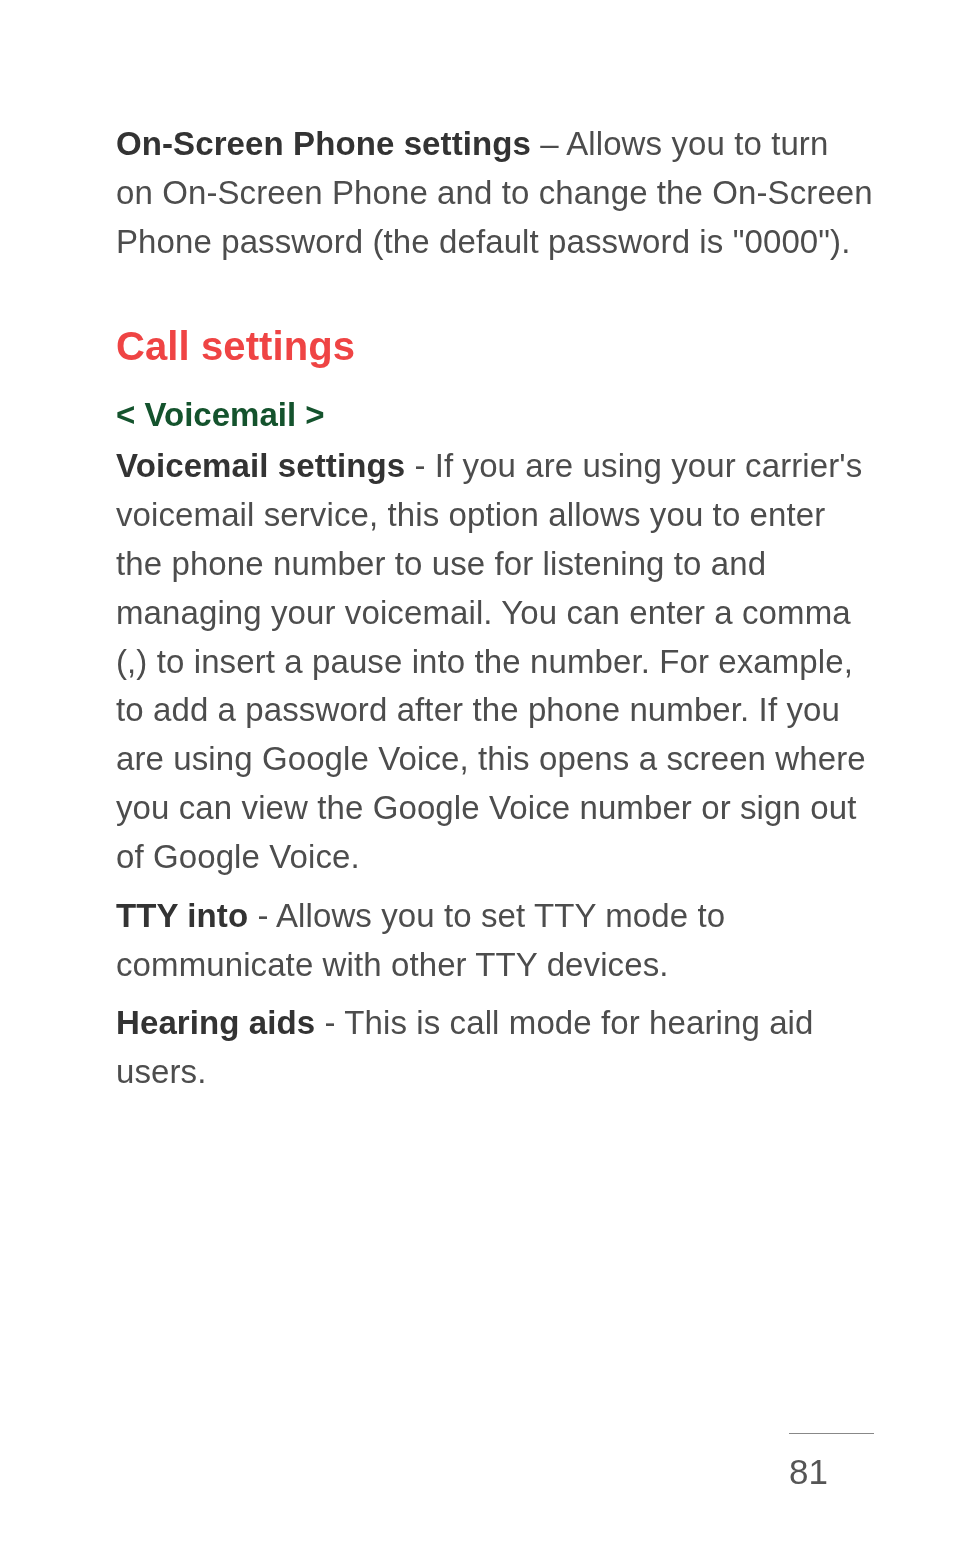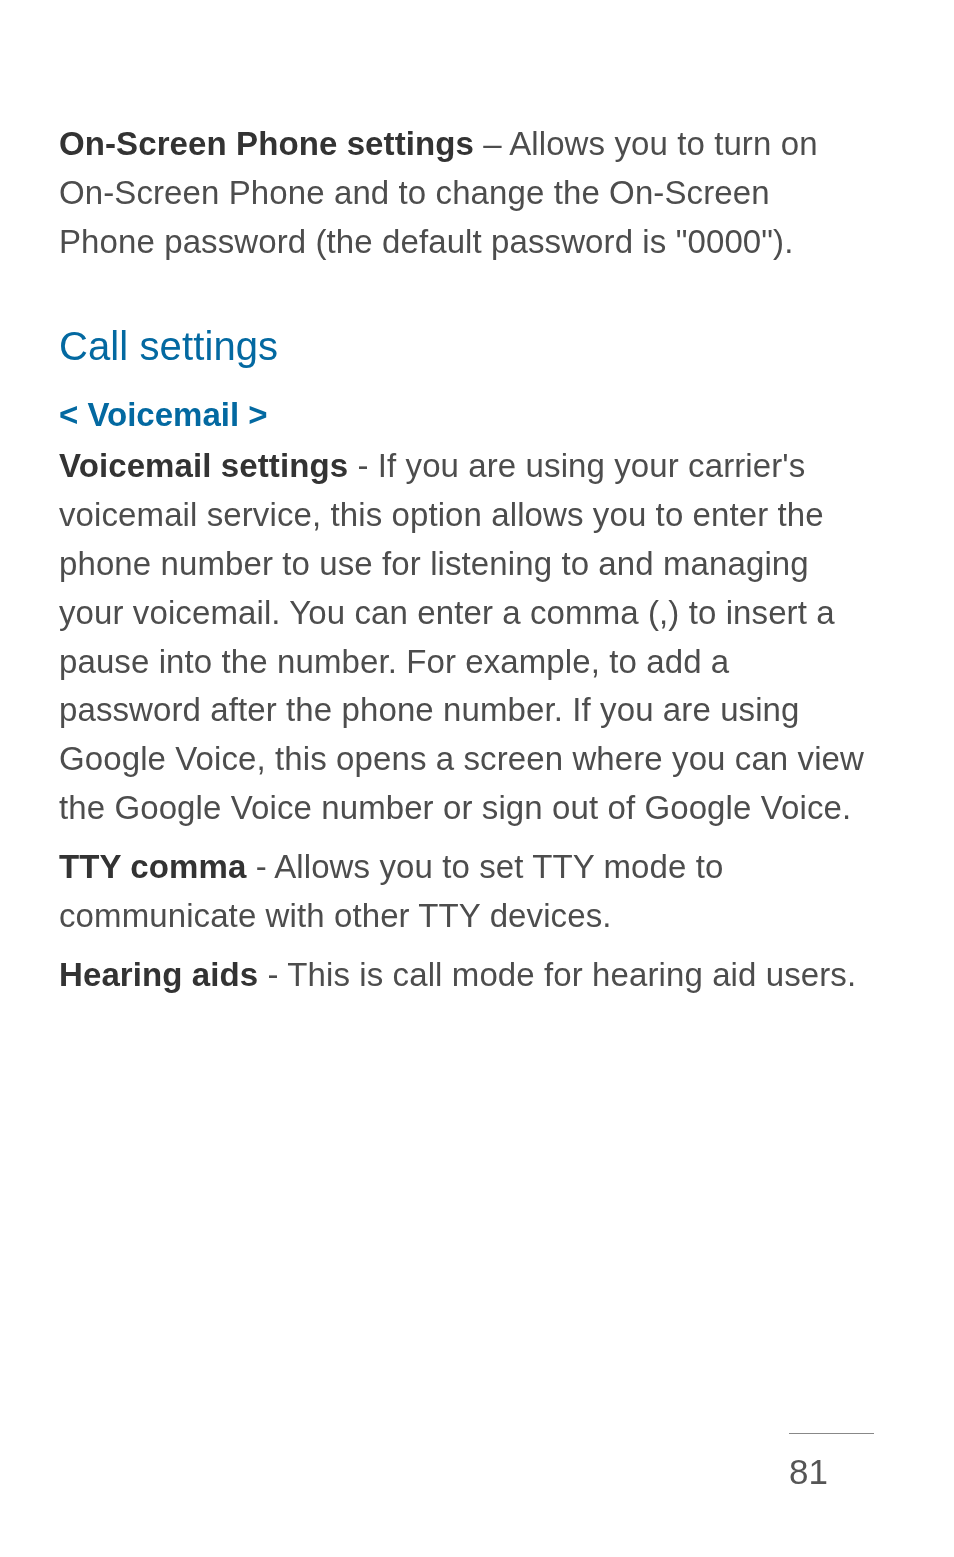--- a/index.html
+++ b/index.html
@@ -10,43 +10,43 @@
     background: #ffffff;
     font-family: "Helvetica Neue", Helvetica, Arial, sans-serif;
     color: #4d4d4d;
     font-weight: 300;
   }
   .page {
     position: relative;
     box-sizing: border-box;
     width: 954px;
     height: 1557px;
-    padding: 120px 80px 70px 59px;
+    padding: 120px 80px 70px 116px;
     border-radius: 15px;
   }
   .body-text {
     font-size: 33px;
     line-height: 1.48;
     margin: 0 0 10px 0;
     letter-spacing: 0.1px;
   }
   .bold {
     font-weight: 600;
     color: #333333;
   }
   .section-heading {
-    color: #0369a1;
+    color: #ef4444;
     font-size: 40px;
-    font-weight: 400;
+    font-weight: 700;
     margin: 58px 0 22px 0;
     letter-spacing: 0.1px;
   }
   .sub-heading {
     font-weight: 600;
-    color: #0369a1;
+    color: #14532d;
     font-size: 33px;
     line-height: 1.48;
     margin: 14px 0 2px 0;
   }
   sup {
     font-size: 0.62em;
     vertical-align: super;
     line-height: 0;
   }
   .page-number-block {
@@ -81,21 +81,21 @@
 
   <p class="sub-heading">&lt; Voicemail &gt;</p>
 
 
   <p class="body-text">
     <span class="bold">Voicemail settings</span><span> - If you are using your carrier's voicemail service, this option allows you to enter the phone number to use for listening to and managing your voicemail. You can enter a comma (,) to insert a pause into the number. For example, to add a password after the phone number. If you are using Google Voice, this opens a screen where you can view the Google Voice number or sign out of Google Voice.</span>
   </p>
 
 
   <p class="body-text">
-    <span class="bold">TTY comma</span><span> - Allows you to set TTY mode to communicate with other TTY devices.</span>
+    <span class="bold">TTY into</span><span> - Allows you to set TTY mode to communicate with other TTY devices.</span>
   </p>
 
   <p class="body-text">
     <span class="bold">Hearing aids</span><span> - This is call mode for hearing aid users.</span>
   </p>
 
   <div class="page-number-block">
     <div class="page-number-line"></div>
     <div class="page-number">81</div>
   </div>

